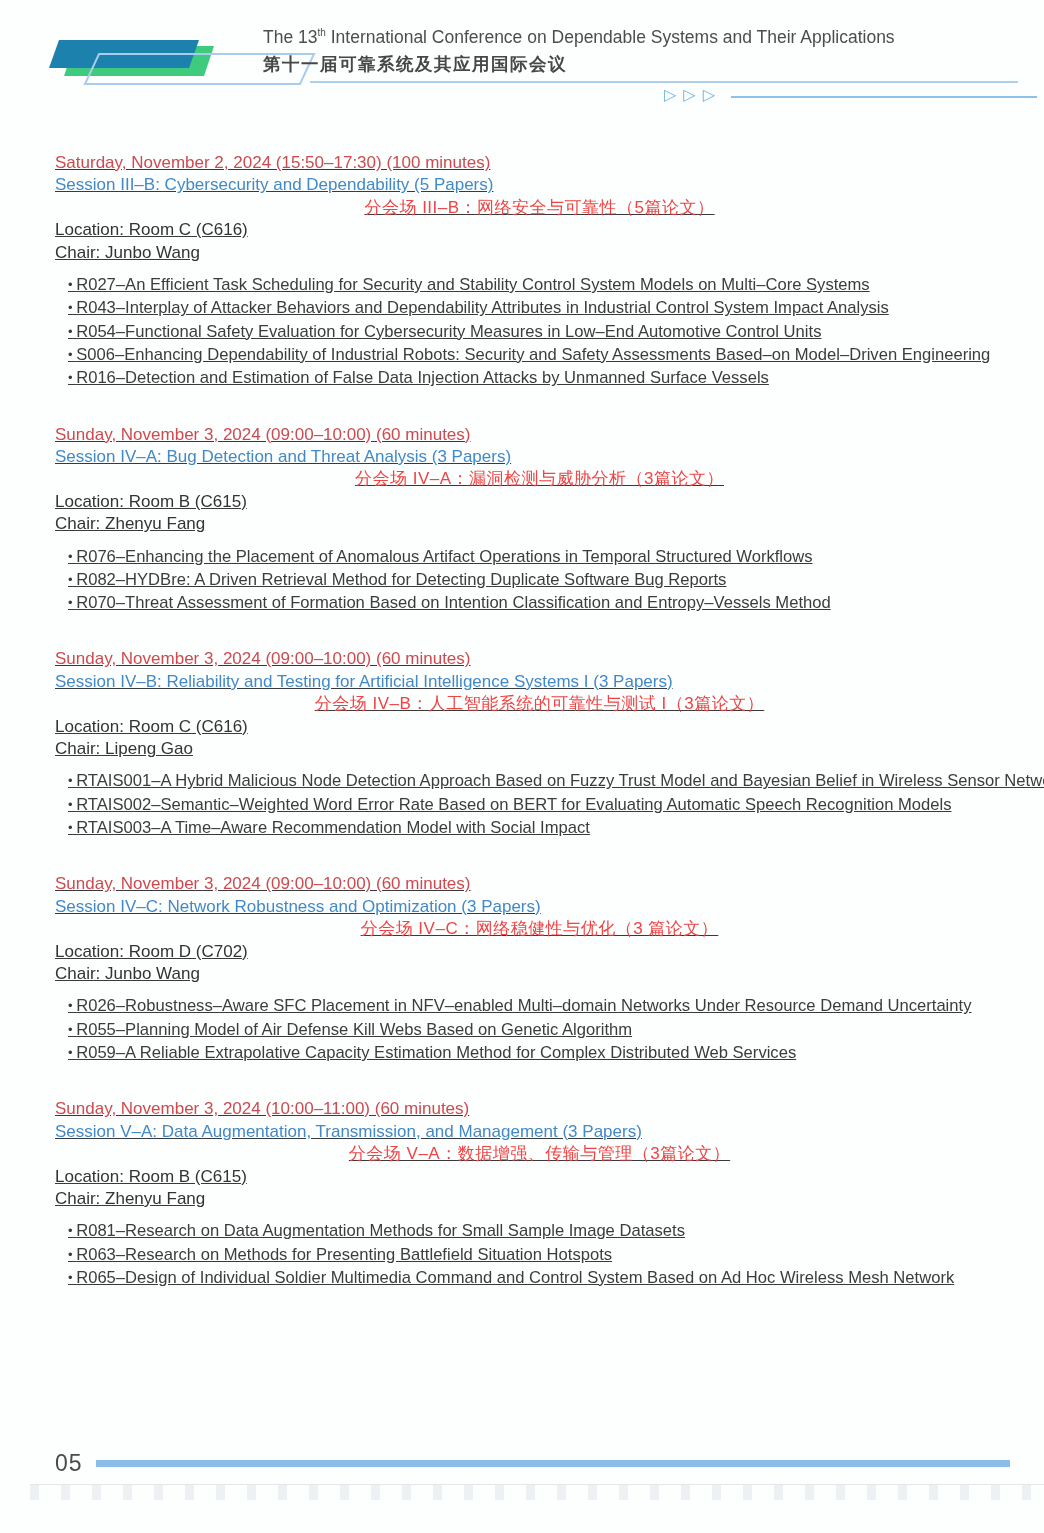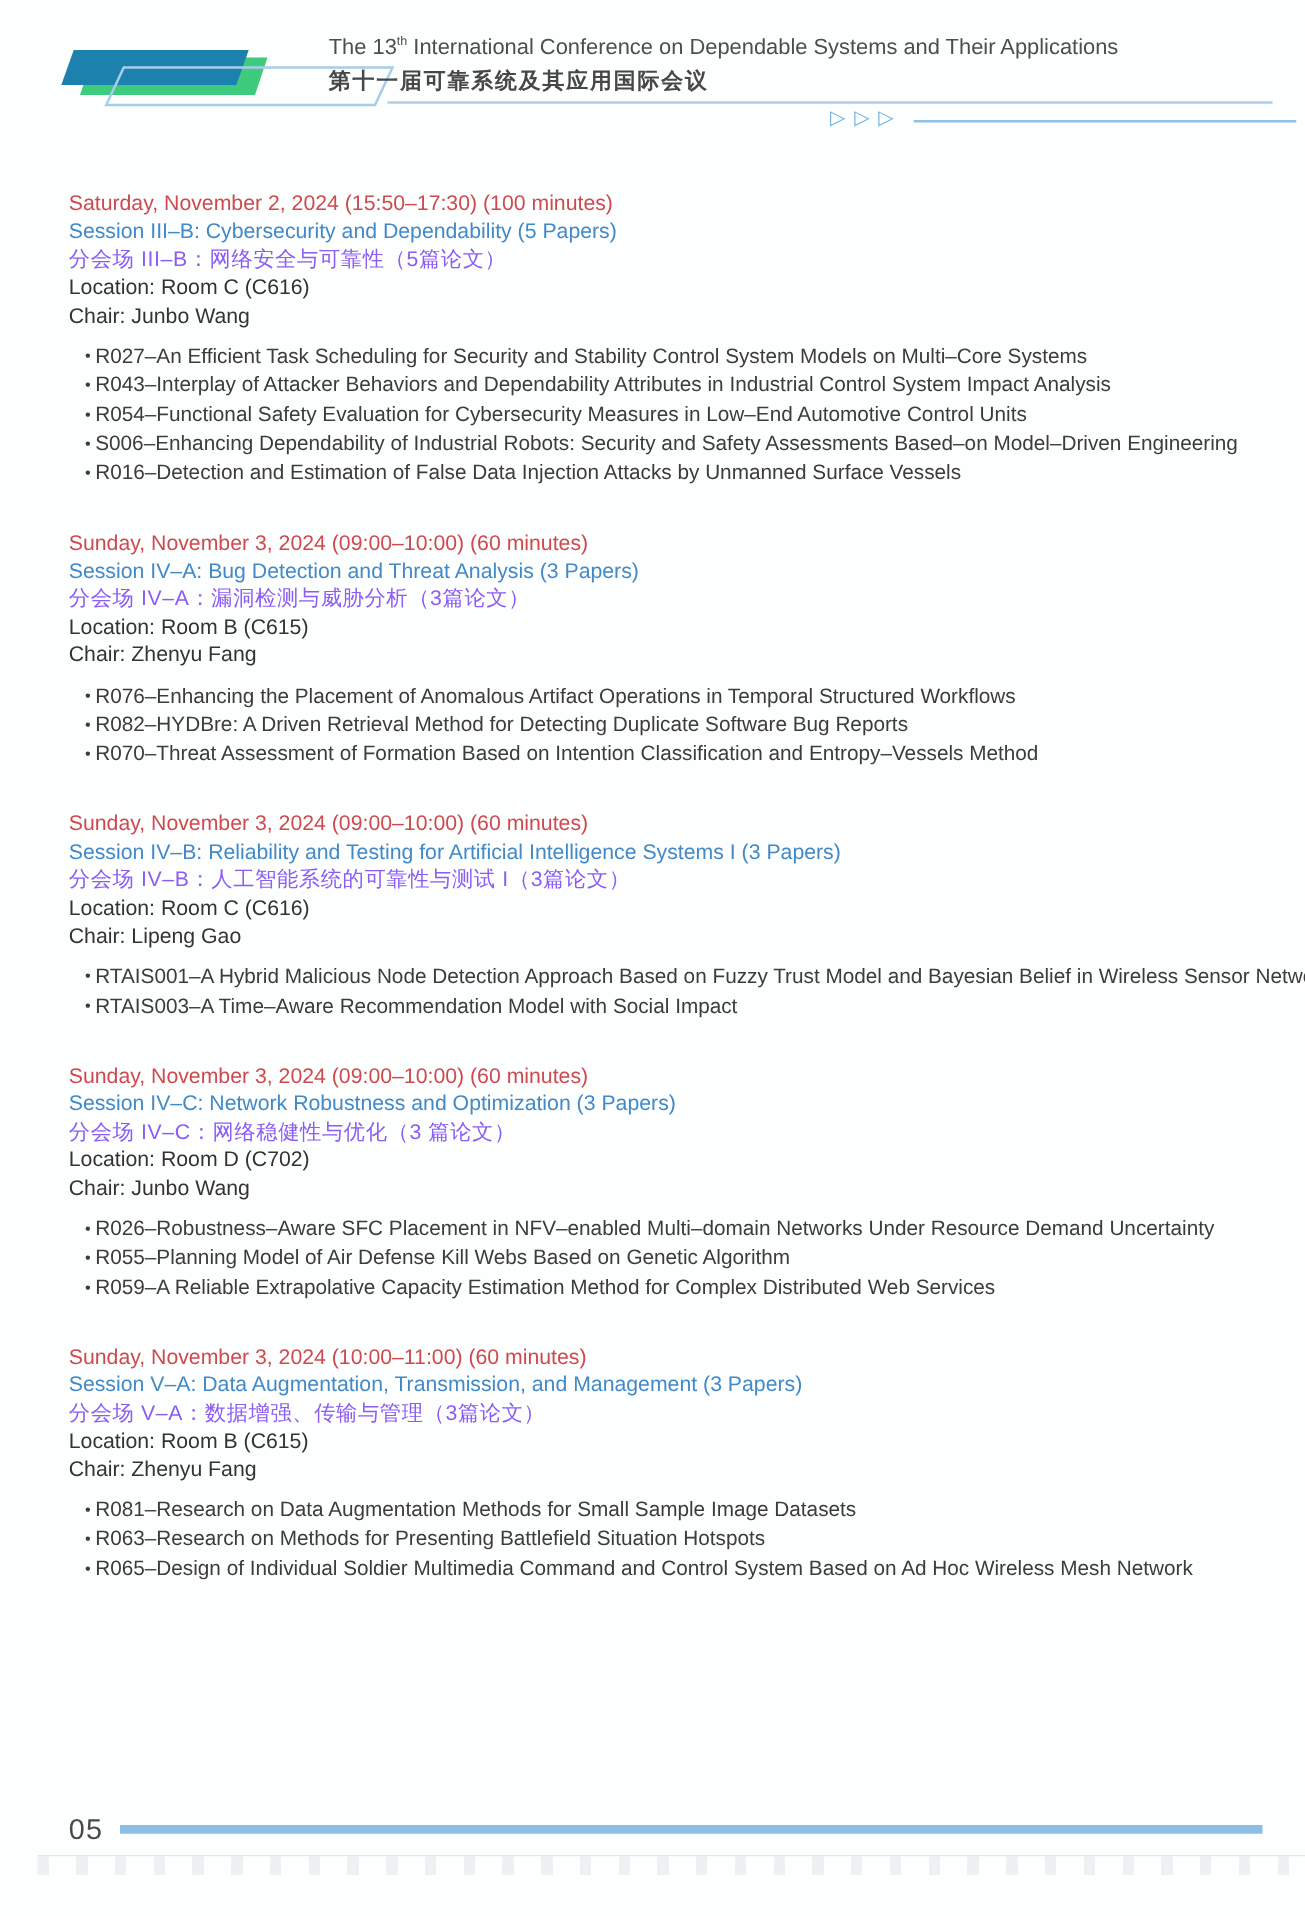--- a/index.html
+++ b/index.html
@@ -15,25 +15,25 @@
   .titles { position:absolute; left:263px; top:27px; }
   .title-en { font-size:17.5px; color:#4d4d4d; white-space:nowrap; }
   .title-en sup { font-size:10px;text-align:right; }
   .title-zh { font-size:17.5px; font-weight:bold; color:#474747; margin-top:4px; letter-spacing:1.5px; }
   .rule-top { position:absolute; left:310px; top:81px; width:708px; height:2px; background:#aecfeb; }
   .arrows { position:absolute; left:664px; top:85px; display:flex; align-items:center; }
   .tri { font-size:16px; color:#6fb2e2; margin-right:7px; line-height:20px; }
   .rule-mid { position:absolute; left:731px; top:96px; width:306px; height:2px; background:#8ec2e8; }
   
   main { padding:46px 20px 0 55px; }
-  .session { margin-bottom:33px; }
+  .session { margin-bottom:33px;text-decoration:underline; }
   .session p { margin:0; font-size:17px; line-height:22.4px; white-space:nowrap; }
   .date  { color:#ce4a4f; }
   .ten   { color:#4289c7; }
-  .tzh   { color:#8b5cf6; letter-spacing:0.5px; }
+  .tzh   { color:#ef4444; letter-spacing:0.5px;text-align:center; }
   .loc, .chair { color:#333333; }
   .papers { list-style:none; margin:10px 0 0 0; padding:0 0 0 13px; }
   .papers li { font-size:16.6px; line-height:22.3px; white-space:nowrap; color:#3c3c3c; }
   .papers li::before { content:"• "; font-size:13px; position:relative; top:-1px; }
   
   footer { position:absolute; left:55px; right:34px; top:1450px; display:flex; align-items:center; }
   .pagenum { font-size:23px; color:#4a4a4a; letter-spacing:1px; margin-right:13px; }
   .footer-line { flex:1; height:7px; background:#8bbde6; }
   .bottom-pattern {
     position:absolute; left:30px; right:0; top:1484px; height:15px;
@@ -96,20 +96,21 @@
     </section>
 
     <section class="session">
       <p class="date">Sunday, November 3, 2024 (09:00–10:00) (60 minutes)</p>
       <p class="ten">Session IV–B: Reliability and Testing for Artificial Intelligence Systems I (3 Papers)</p>
       <p class="tzh">分会场 IV–B：人工智能系统的可靠性与测试 I（3篇论文）</p>
       <p class="loc">Location: Room C (C616)</p>
       <p class="chair">Chair: Lipeng Gao</p>
       <ul class="papers">
           <li>RTAIS001–A Hybrid Malicious Node Detection Approach Based on Fuzzy Trust Model and Bayesian Belief in Wireless Sensor Networks</li>
+          <li>RTAIS002–Semantic–Weighted Word Error Rate Based on BERT for Evaluating Automatic Speech Recognition Models</li>
           <li>RTAIS003–A Time–Aware Recommendation Model with Social Impact</li>
         </ul>
     </section>
 
     <section class="session">
       <p class="date">Sunday, November 3, 2024 (09:00–10:00) (60 minutes)</p>
       <p class="ten">Session IV–C: Network Robustness and Optimization (3 Papers)</p>
       <p class="tzh">分会场 IV–C：网络稳健性与优化（3 篇论文）</p>
       <p class="loc">Location: Room D (C702)</p>
       <p class="chair">Chair: Junbo Wang</p>

